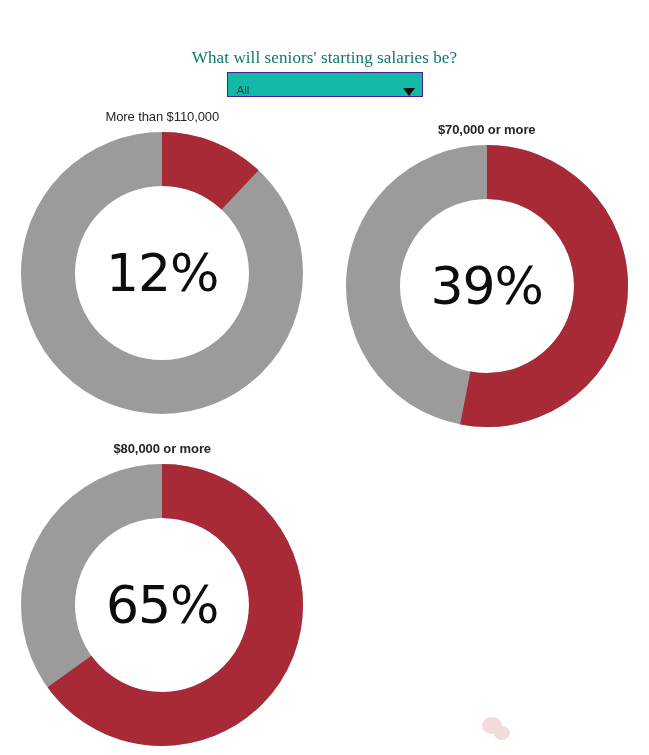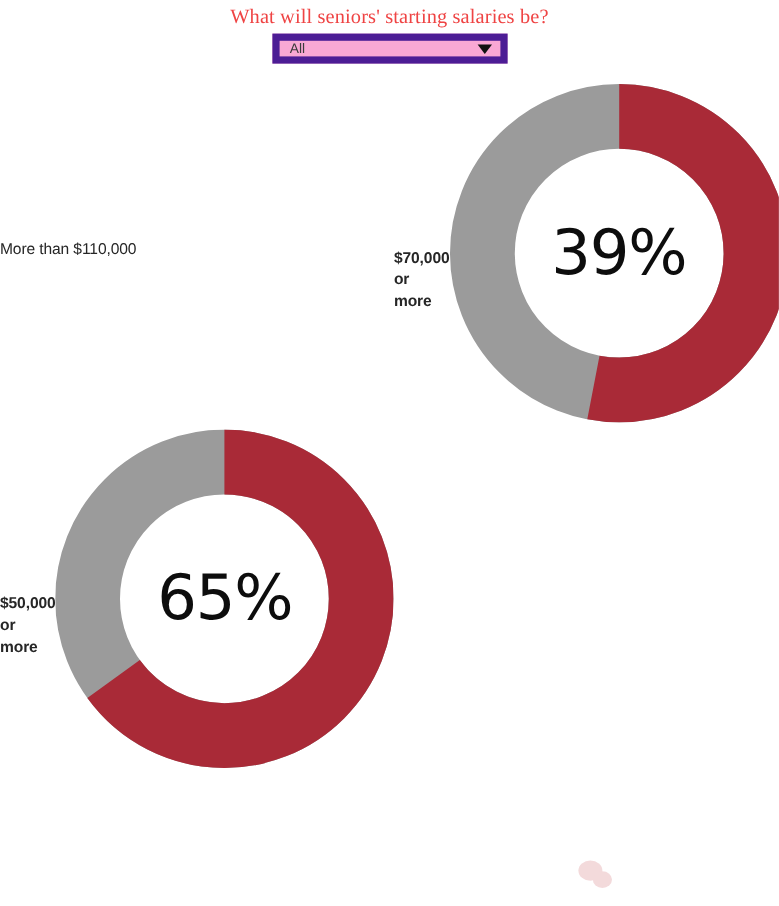--- a/index.html
+++ b/index.html
@@ -15,39 +15,40 @@
     position: relative;
     overflow: hidden;
   }
 
   
   .dash-title {
     text-align: center;
     font-family: "Liberation Serif", serif;
     font-size: 17px;
     font-weight: 400;
-    color: #ef4444;
+    color: #0f766e;
     letter-spacing: .1px;
     padding-top: 3px;
     line-height: 22px;
+    margin-top: 44px;
   }
 
   .filter-row {
     display: flex;
     justify-content: center;
     margin-top: 3px;
   }
   .select-box {
     width: 196px;
     height: 25px;
     box-sizing: border-box;
-    border: 6px solid #4c1d95;
-    background: #f9a8d4;
-    display: flex;
-    align-items: center;
+    border: 1px solid #4c1d95;
+    background: #14b8a6;
+    display: flex;
+    align-items: flex-end;
     justify-content: space-between;
     padding: 0 7px 0 9px;
     cursor: pointer;
   }
   .select-value {
     font-size: 11.5px;
     color: #3b3b3b;
     font-family: "Liberation Sans", sans-serif;
   }
   .caret {
@@ -60,21 +61,21 @@
 
   
   .chart-grid {
     margin-top: 11px;
     display: grid;
     grid-template-columns: 1fr 1fr;
     grid-template-rows: auto auto;
   }
   .panel {
     display: flex;
-    flex-direction: row;
+    flex-direction: column;
     align-items: center;
   }
   .panel-label {
     font-size: 13px;
     color: #262626;
     font-family: "Liberation Sans", sans-serif;
     letter-spacing: -0.1px;
     height: 18px;
     line-height: 18px;
   }
@@ -156,36 +157,43 @@
   <div class="select-box">
     <span class="select-value">All</span>
     <span class="caret"></span>
   </div>
 </div>
 
 <div class="chart-grid">
 
   <div class="panel row-1">
     <div class="panel-label">More than $110,000</div>
+    <div class="donut-wrap">
+      <svg viewBox="0 0 282 282">
+        <circle cx="141" cy="141" r="114" fill="none" stroke="#9B9B9B" stroke-width="54"></circle>
+        <circle class="arc" cx="141" cy="141" r="114" fill="none" stroke="#A92A37" stroke-width="54" transform="rotate(-90 141 141)" stroke-dasharray="85.95397500221674 630.3291500162561" stroke-dashoffset="0"></circle>
+      </svg>
+      <div class="donut-center-text">12%</div>
+    </div>
   </div>
 
 
   <div class="panel row-2">
     <div class="panel-label">$70,000 or more</div>
     <div class="donut-wrap">
       <svg viewBox="0 0 282 282">
         <circle cx="141" cy="141" r="114" fill="none" stroke="#9B9B9B" stroke-width="54"></circle>
         <circle class="arc" cx="141" cy="141" r="114" fill="none" stroke="#A92A37" stroke-width="54" transform="rotate(-90 141 141)" stroke-dasharray="379.6300562597906 336.6530687586822" stroke-dashoffset="0"></circle>
       </svg>
       <div class="donut-center-text">39%</div>
     </div>
   </div>
 
   <div class="panel row-2">
-    <div class="panel-label">$50,000 or more</div>
+    <div class="panel-label">$80,000 or more</div>
     <div class="donut-wrap">
       <svg viewBox="0 0 282 282">
         <circle cx="141" cy="141" r="114" fill="none" stroke="#9B9B9B" stroke-width="54"></circle>
         <circle class="arc" cx="141" cy="141" r="114" fill="none" stroke="#A92A37" stroke-width="54" transform="rotate(-90 141 141)" stroke-dasharray="465.58403126200733 250.69909375646546" stroke-dashoffset="0"></circle>
       </svg>
       <div class="donut-center-text">65%</div>
     </div>
   </div>
 
 </div>

